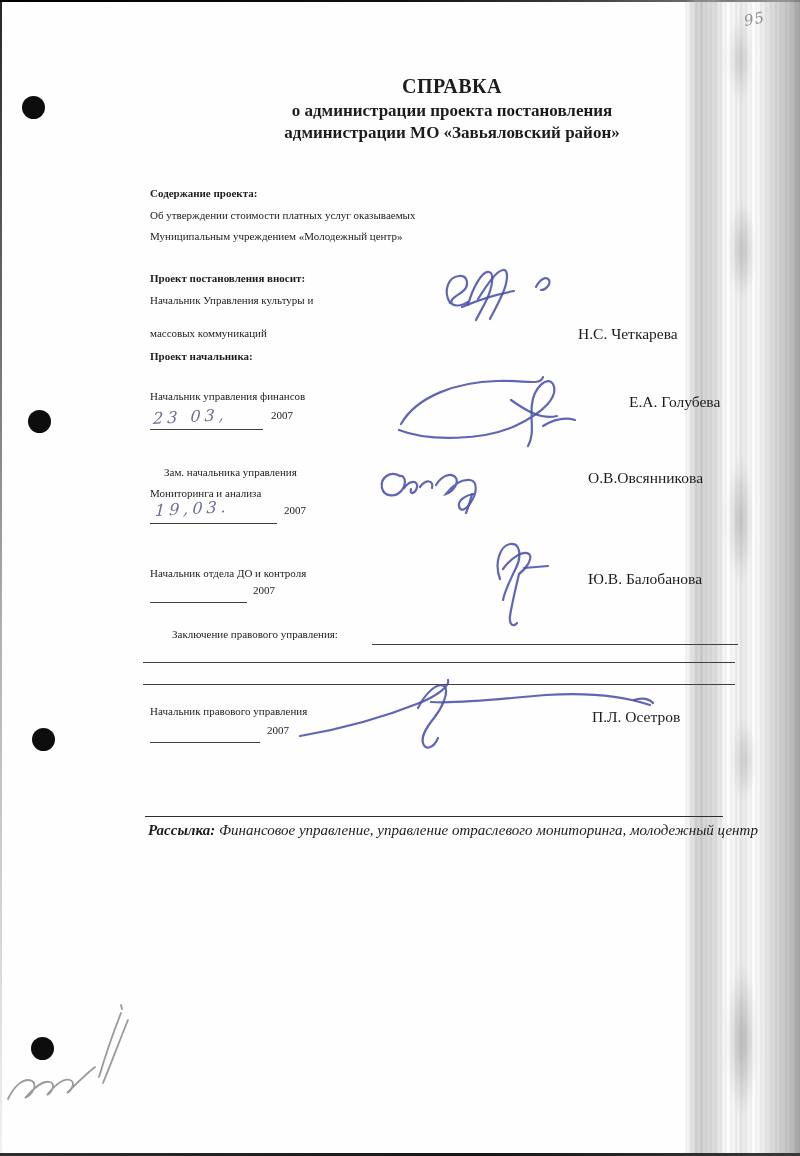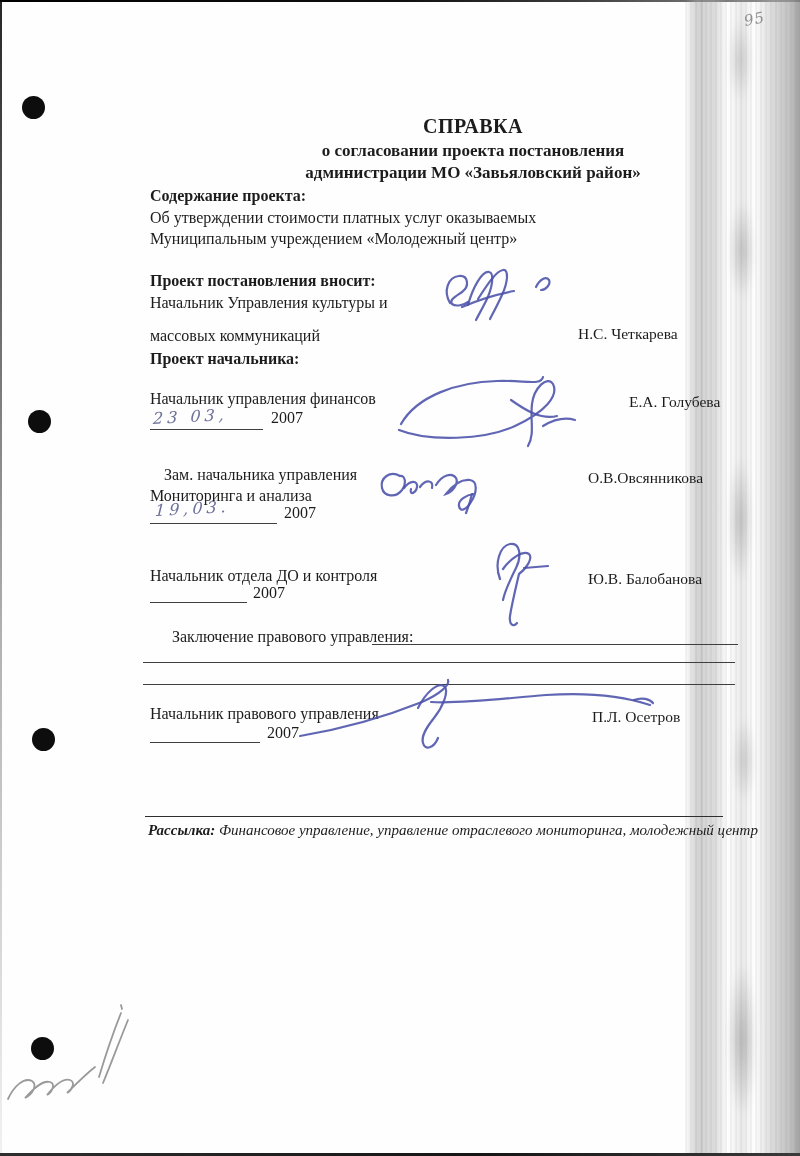--- a/index.html
+++ b/index.html
@@ -25,22 +25,22 @@
       radial-gradient(16px 60px at 22px 760px,rgba(120,120,120,.30),rgba(0,0,0,0) 70%),
       radial-gradient(20px 110px at 20px 1040px,rgba(105,105,105,.42),rgba(0,0,0,0) 70%),
       radial-gradient(16px 60px at 18px 60px,rgba(120,120,120,.30),rgba(0,0,0,0) 70%);}
   .crease{position:absolute;top:0;left:701px;width:2px;height:100%;background:rgba(90,90,90,.10);}
 
   .hole{position:absolute;width:23px;height:23px;border-radius:50%;background:#0d0d0d;}
 
   
   .abs{position:absolute;white-space:nowrap;}
   .b{font-weight:bold;}
-  .body-t{font-size:16px;}
-  .center{left:166px;width:614px;text-align:center;margin-top:40px;}
+  .body-t{font-size:11px;}
+  .center{left:145px;width:614px;text-align:center;}
   .title{font-size:20px;letter-spacing:.5px;}
   .subtitle{font-size:17px;}
   .name-t{font-size:15.5px;}
   .rule{position:absolute;border-bottom:1.5px solid #3f3f3f;height:0;}
   .hand{font-family:"DejaVu Serif", serif;font-style:italic;color:#6d7099;
         transform:rotate(-3deg) skewX(-6deg);letter-spacing:4px;font-size:16px;}
   .pencil{font-family:"DejaVu Serif", serif;font-style:italic;color:#8f8f93;}
   .pagenum{font-size:15px;transform:rotate(-12deg);letter-spacing:1px;}
   svg.sig{position:absolute;overflow:visible;}
   svg.sig path{fill:none;stroke:#4a51a8;stroke-width:2.2;stroke-linecap:round;opacity:.88;}
@@ -59,21 +59,21 @@
   <div class="edge-bottom"></div>
 
   <div class="hole" style="left:22px;top:96px;"></div>
   <div class="hole" style="left:28px;top:410px;"></div>
   <div class="hole" style="left:32px;top:728px;"></div>
   <div class="hole" style="left:31px;top:1037px;"></div>
 
   <div class="abs pencil pagenum" style="left:744px;top:10px;">95</div>
 
   <div class="abs center b title" style="top:75px;">СПРАВКА</div>
-  <div class="abs center b subtitle" style="top:101px;">о согласовании проекта постановления</div>
+  <div class="abs center b subtitle" style="top:101px;">о администрации проекта постановления</div>
   <div class="abs center b subtitle" style="top:123px;">администрации МО «Завьяловский район»</div>
 
   <div class="abs b body-t" style="left:150px;top:187px;">Содержание проекта:</div>
   <div class="abs body-t" style="left:150px;top:209px;">Об утверждении стоимости платных услуг оказываемых</div>
   <div class="abs body-t" style="left:150px;top:230px;">Муниципальным учреждением «Молодежный центр»</div>
 
   <div class="abs b body-t" style="left:150px;top:272px;">Проект постановления вносит:</div>
   <div class="abs body-t" style="left:150px;top:294px;">Начальник Управления культуры и</div>
   <div class="abs body-t" style="left:150px;top:315px;margin-top:12px;">массовых коммуникаций</div>
   <svg class="sig" style="left:440px;top:263px;" width="140" height="65" viewBox="0 0 140 65">

